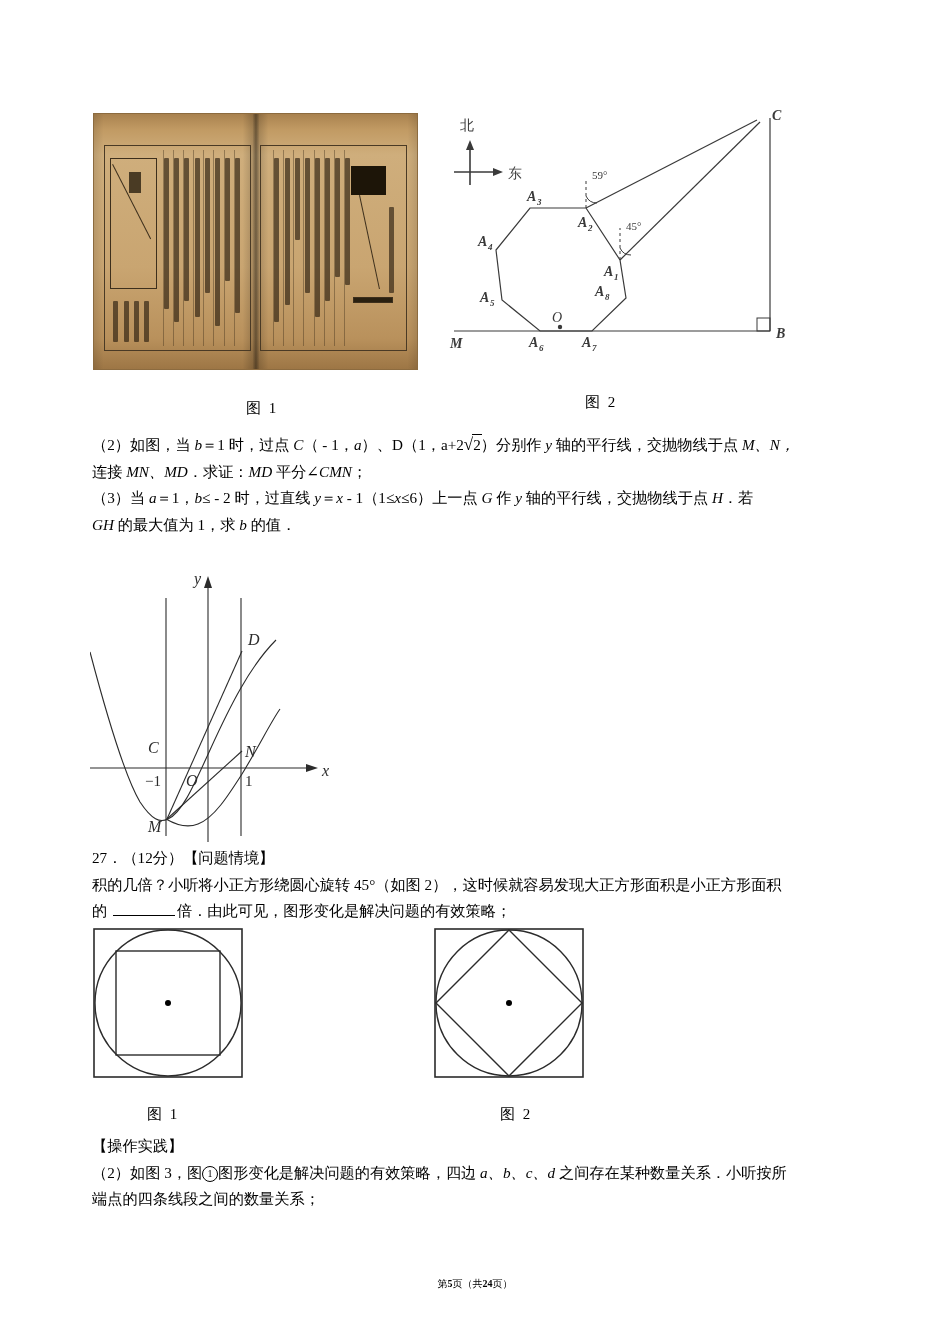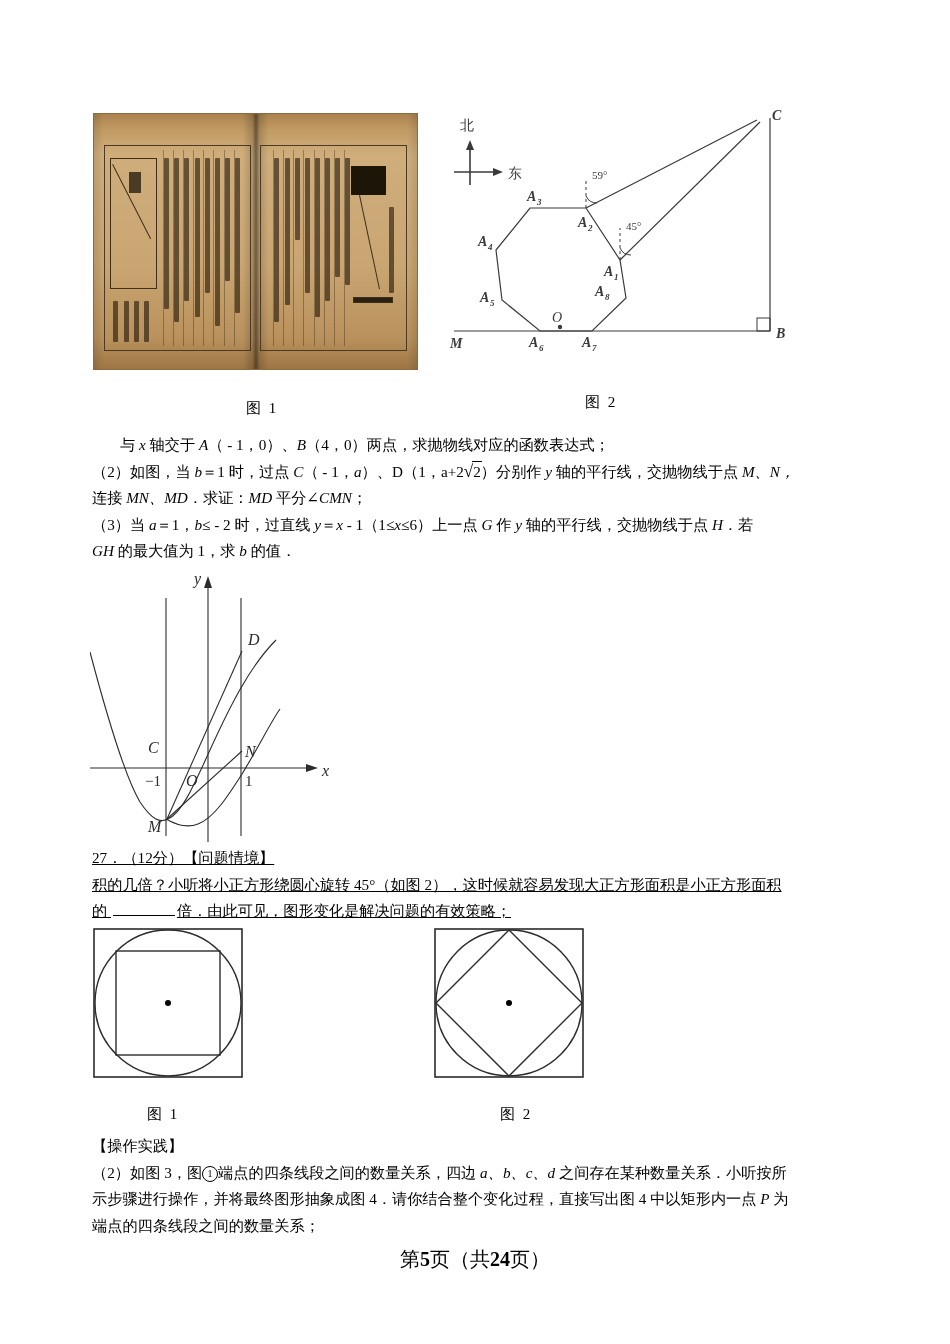--- a/index.html
+++ b/index.html
@@ -56,22 +56,22 @@
   
   .graph{position:absolute;left:90px;top:570px;width:340px;height:272px;}
 
   
   .sqfig1{position:absolute;left:93px;top:928px;width:150px;height:150px;}
   .sqfig2{position:absolute;left:434px;top:928px;width:150px;height:150px;}
 
   .cap27{position:absolute;font-size:15px;letter-spacing:2px;}
 
   
-  .footer{position:absolute;left:0;top:1246px;width:950px;text-align:center;
-          font-size:20px;font-family:"Liberation Serif",serif;}
+  .footer{position:absolute;left:0;top:1277px;width:950px;text-align:center;
+          font-size:10px;font-family:"Liberation Serif",serif;}
   .footer b{font-weight:bold;}
 </style>
 </head>
 <body>
 
 <div class="page">
 
   <div class="fig-row">
 
     <div class="photo">
@@ -201,21 +201,20 @@
         </g>
       </svg>
     </div>
 
     <div class="cap" style="left:246px;top:399px;">图 1</div>
     <div class="cap" style="left:585px;top:393px;">图 2</div>
   </div>
 
   <div class="body-text">
 
-    <p class="q" style="padding-left:28px;"><span>与 </span><span class="it">x</span><span> 轴交于 </span><span class="it">A</span><span>（ - 1，0）、</span><span class="it">B</span><span>（4，0）两点，求抛物线对应的函数表达式；</span></p>
 
     <p class="q"><span>（2）如图，当 </span><span class="it">b</span><span>＝1 时，过点 </span><span class="it">C</span><span>（ - 1，</span><span class="it">a</span><span>）、</span><span>D</span><span>（1，a+2</span><span class="sqrt"><span class="rad">√</span><span class="bar" style="width:10px;"></span><span>2</span></span><span>）分别作 </span><span class="it">y</span><span> 轴的平行线，交抛物线于点 </span><span class="it">M、N，</span></p>
 
     <p class="q"><span>连接 </span><span class="it">MN、MD</span><span>．求证：</span><span class="it">MD</span><span> 平分∠</span><span class="it">CMN</span><span>；</span></p>
 
     <p class="q"><span>（3）当 </span><span class="it">a</span><span>＝1，</span><span class="it">b</span><span>≤ - 2 时，过直线 </span><span class="it">y</span><span>＝</span><span class="it">x</span><span> - 1（1≤</span><span class="it">x</span><span>≤6）上一点 </span><span class="it">G</span><span> 作 </span><span class="it">y</span><span> 轴的平行线，交抛物线于点 </span><span class="it">H</span><span>．若</span></p>
 
     <p class="q"><span class="it">GH</span><span> 的最大值为 1，求 </span><span class="it">b</span><span> 的值．</span></p>
   </div>
 
@@ -252,21 +251,21 @@
         <text x="155" y="187">N</text>
         <text x="96" y="216">O</text>
       </g>
       <g font-family="Liberation Serif, serif" font-size="15" fill="#2b2b2b">
         <text x="55" y="216">−1</text>
         <text x="155" y="216">1</text>
       </g>
     </svg>
   </div>
 
-  <div style="position:absolute;left:92px;top:845px;width:770px;text-decoration:underline;">
+  <div style="position:absolute;left:92px;top:845px;width:770px;">
     <p class="q">27．（12分）【问题情境】</p>
     <p class="q">积的几倍？小听将小正方形绕圆心旋转 45°（如图 2），这时候就容易发现大正方形面积是小正方形面积</p>
     <p class="q"><span>的 </span><span class="blank"></span><span>倍．由此可见，图形变化是解决问题的有效策略；</span></p>
   </div>
 
   <div class="sqfig1">
     <svg width="150" height="150" viewBox="0 0 150 150">
       <rect x="1" y="1" width="148" height="148" fill="none" stroke="#2b2b2b" stroke-width="1.6"></rect>
       <circle cx="75" cy="75" r="73" fill="none" stroke="#2b2b2b" stroke-width="1.4"></circle>
       <rect x="23" y="23" width="104" height="104" fill="none" stroke="#2b2b2b" stroke-width="1.4"></rect>
@@ -281,22 +280,21 @@
       <polygon points="75,2 148,75 75,148 2,75" fill="none" stroke="#2b2b2b" stroke-width="1.4"></polygon>
       <circle cx="75" cy="75" r="3" fill="#000" stroke="none"></circle>
     </svg>
   </div>
 
   <div class="cap27" style="left:147px;top:1105px;">图 1</div>
   <div class="cap27" style="left:500px;top:1105px;">图 2</div>
 
   <div style="position:absolute;left:92px;top:1133px;width:770px;font-family:Liberation Serif, serif;">
     <p class="q">【操作实践】</p>
-    <p class="q"><span>（2）如图 3，图</span><span class="circnum">1</span><span>端点的四条线段之间的数量关系，四边 </span><span class="it">a、b、c、d</span><span> 之间存在某种数量关系．小听按所</span></p>
-    <p class="q"><span>示步骤进行操作，并将最终图形抽象成图 4．请你结合整个变化过程，直接写出图 4 中以矩形内一点 </span><span class="it">P</span><span> 为</span></p>
+    <p class="q"><span>（2）如图 3，图</span><span class="circnum">1</span><span>图形变化是解决问题的有效策略，四边 </span><span class="it">a、b、c、d</span><span> 之间存在某种数量关系．小听按所</span></p>
     <p class="q">端点的四条线段之间的数量关系；</p>
   </div>
 
   <div class="footer">
     <span>第</span><b>5</b><span>页（共</span><b>24</b><span>页）</span>
   </div>
 
 </div>
 
 </body></html>

